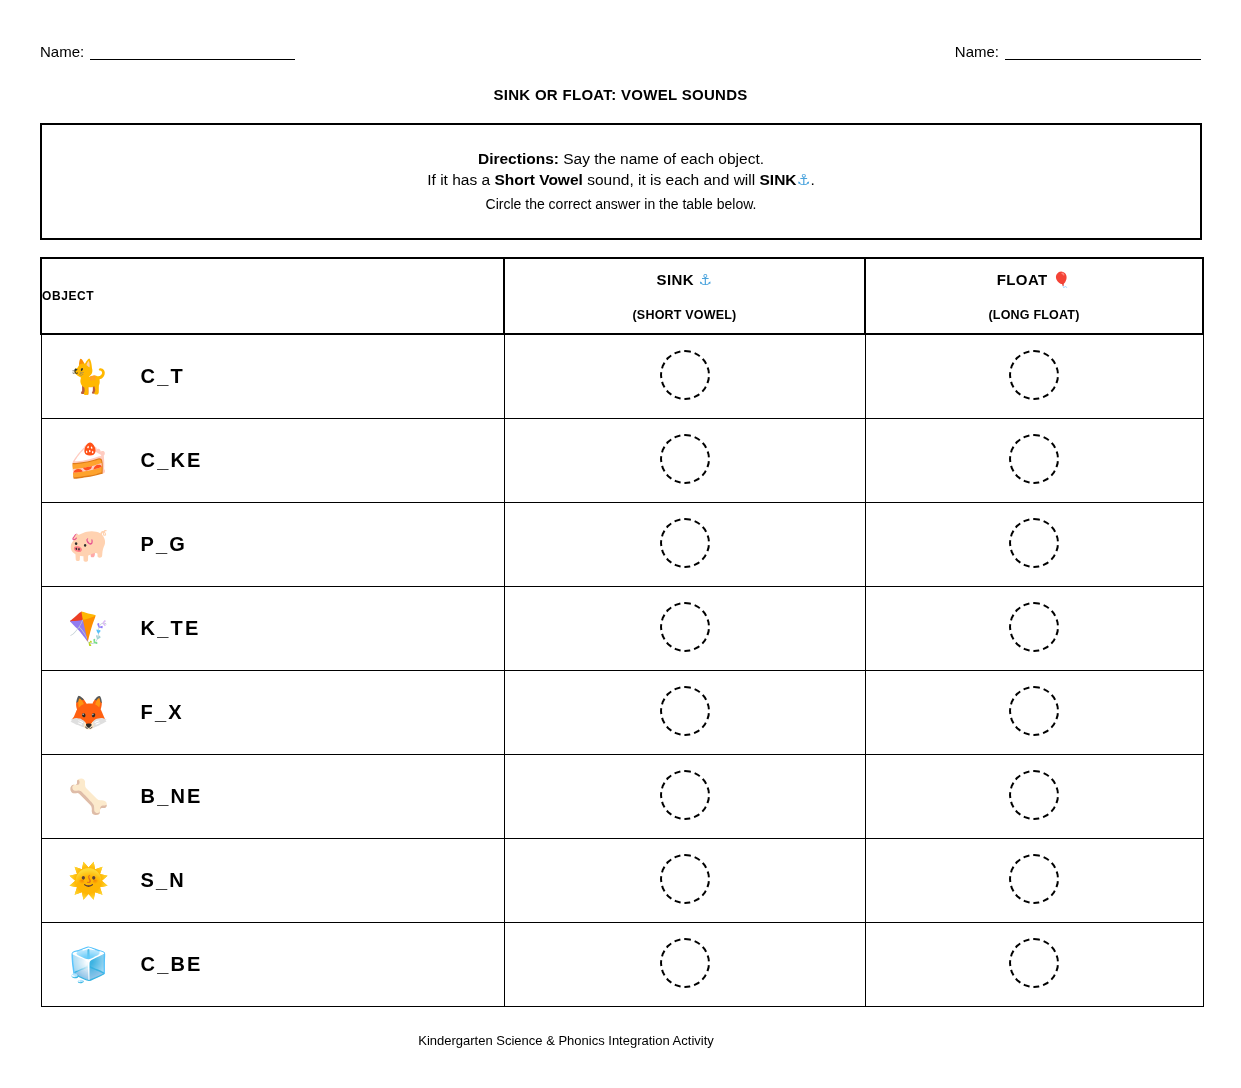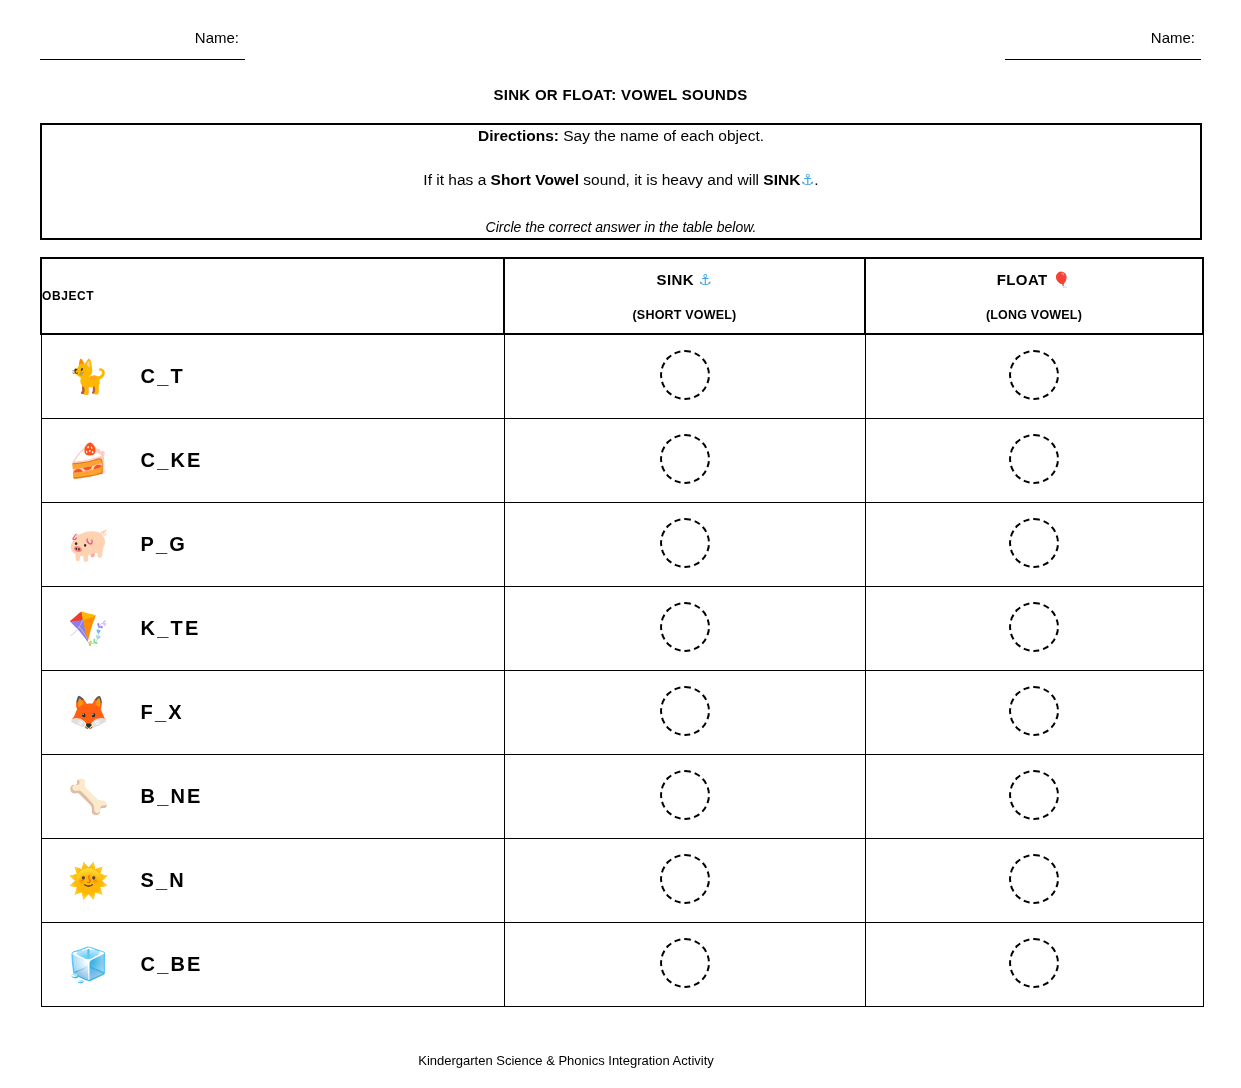--- a/index.html
+++ b/index.html
@@ -32,21 +32,20 @@
     height: 24px;
     display: flex;
     justify-content: space-between;
     align-items: flex-end;
   }
   .id-field {
     display: flex;
     align-items: flex-end;
     font-size: 15px;
     line-height: 16px;
-    flex-direction: column;
   }
   .id-label {
     white-space: nowrap;
     padding-right: 6px;
   }
   .id-line {
     display: inline-block;
     border-bottom: 1.6px solid #000;
     height: 13px;
   }
@@ -70,32 +69,31 @@
     position: absolute;
     top: 123px;
     left: 40px;
     width: 1162px;
     height: 117px;
     border: 2.5px solid #000;
     box-sizing: border-box;
     display: flex;
     flex-direction: column;
     align-items: center;
-    justify-content: space-between;
+    justify-content: center;
   }
   .dir-line {
     font-size: 15.5px;
     line-height: 21px;
     text-align: center;
     white-space: nowrap;
   }
   .dir-line b { font-weight: bold; }
   .dir-sub {
     font-size: 14px;
-    font-style: italic;
     line-height: 21px;
     margin-top: 3px;
     text-align: center;
   }
   .emoji {
     font-family: "DejaVu Sans", sans-serif;
     font-style: normal;
     font-weight: normal;
   }
   .anchor-glyph { color: #4aa3dd; }
@@ -181,21 +179,20 @@
   }
 
   
   .footer {
     position: absolute;
     top: 1033px;
     left: 0;
     width: 1132px;
     text-align: center;
     font-size: 13px;
-    margin-top: 20px;
   }
 </style>
 </head>
 <body>
 
 <div class="page">
 
   <div class="id-row">
     <div class="id-field">
       <span class="id-label">Name:</span>
@@ -207,21 +204,21 @@
     </div>
   </div>
 
   <div class="title">SINK OR FLOAT: VOWEL SOUNDS</div>
 
   <div class="directions-box">
     <div class="dir-line">
       <b>Directions:</b><span> Say the name of each object.</span>
     </div>
     <div class="dir-line">
-      <span>If it has a </span><b>Short Vowel</b><span> sound, it is heavy and will </span><b>SINK</b><span class="emoji anchor-glyph">⚓</span><span>.</span>
+      <span>If it has a </span><b>Short Vowel</b><span> sound, it is each and will </span><b>SINK</b><span class="emoji anchor-glyph">⚓</span><span>.</span>
     </div>
     <div class="dir-sub">Circle the correct answer in the table below.</div>
   </div>
 
   <table class="sheet-table">
     <colgroup>
       <col class="col-object">
       <col class="col-sink">
       <col class="col-float">
     </colgroup>
@@ -233,21 +230,21 @@
             <span>SINK</span>
             <span class="emoji anchor-glyph">⚓</span>
           </span>
           <span class="th-sub">(SHORT VOWEL)</span>
         </th>
         <th class="th-choice">
           <span class="th-main">
             <span>FLOAT</span>
             <span class="emoji balloon-glyph">🎈</span>
           </span>
-          <span class="th-sub">(LONG VOWEL)</span>
+          <span class="th-sub">(LONG FLOAT)</span>
         </th>
       </tr>
     </thead>
     <tbody>
         <tr>
           <td>
             <div class="object-cell">
               <span class="object-emoji">🐈</span>
               <span class="object-word">C_T</span>
             </div>

